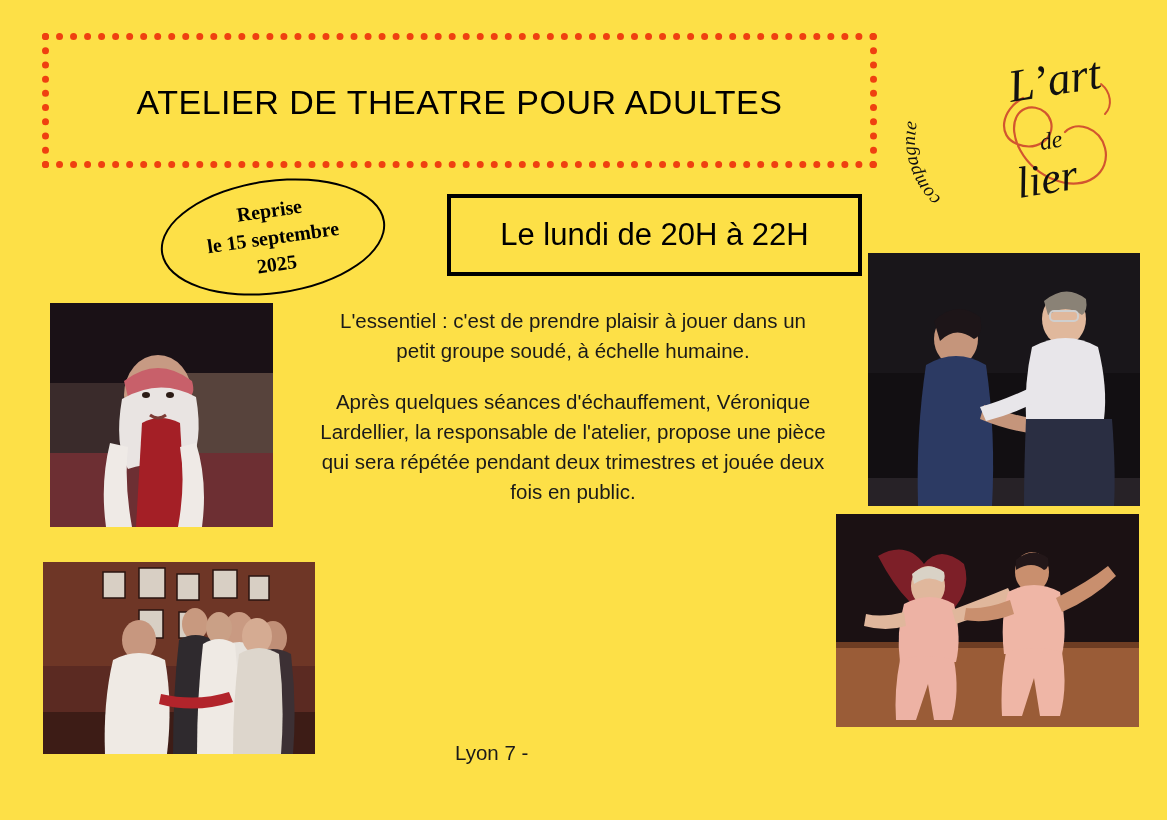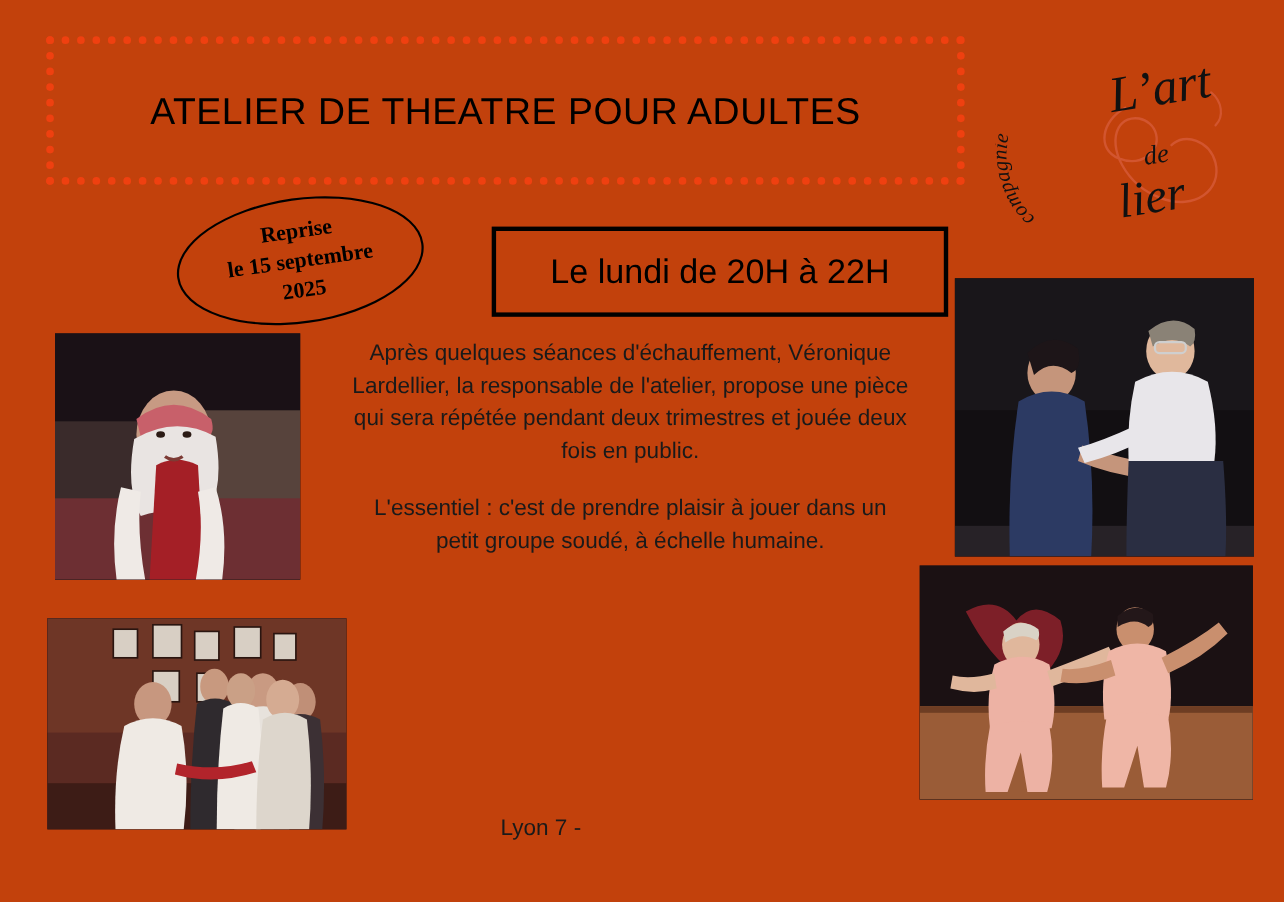--- a/index.html
+++ b/index.html
@@ -9,21 +9,21 @@
   }
   body {
     font-family: "Liberation Sans", sans-serif;
     color: #000000;
   }
   #poster {
     position: relative;
     width: 1167px;
     height: 820px;
     overflow: hidden;
-    background: #c2410c;
+    background: #fde047;
   }
 
   
   #title-box {
     position: absolute;
     left: 42px;
     top: 33px;
     width: 835px;
     height: 135px;
     border: 7px dotted #ef4010;
@@ -93,21 +93,20 @@
     top: 194px;
     width: 415px;
     height: 82px;
     border: 4px solid #000;
     box-sizing: border-box;
     display: flex;
     align-items: center;
     justify-content: center;
     font-size: 31px;
     color: #000;
-    margin-top: 12px;
   }
 
   
   #body-text {
     position: absolute;
     left: 318px;
     top: 306px;
     width: 510px;
     text-align: center;
     font-size: 20.5px;
@@ -175,22 +174,22 @@
       <span>le 15 septembre</span>
       <span>2025</span>
     </div>
   </div>
 
   <div id="schedule-box">
     <span>Le lundi de 20H à 22H</span>
   </div>
 
   <div id="body-text">
+    <p>L'essentiel : c'est de prendre plaisir à jouer dans un petit groupe soudé, à échelle humaine.</p>
     <p>Après quelques séances d'échauffement, Véronique Lardellier, la responsable de l'atelier, propose une pièce qui sera répétée pendant deux trimestres et jouée deux fois en public.</p>
-    <p>L'essentiel : c'est de prendre plaisir à jouer dans un petit groupe soudé, à échelle humaine.</p>
   </div>
 
   <div id="location">
     <div>Lyon 7 -</div>
   </div>
 
   <div class="photo" id="photo-1">
     <svg viewBox="0 0 223 224" preserveAspectRatio="none" xmlns="http://www.w3.org/2000/svg">
       <rect width="223" height="224" fill="#1a1116"></rect>
       <rect x="0" y="80" width="223" height="144" fill="#3a2b2b"></rect>

